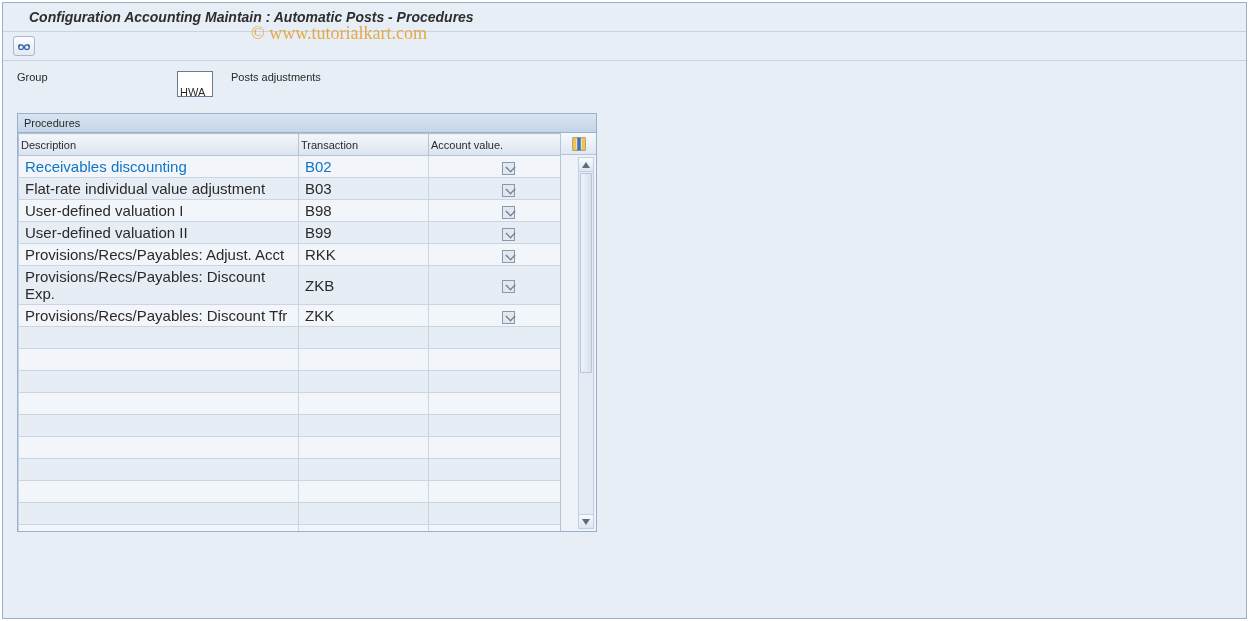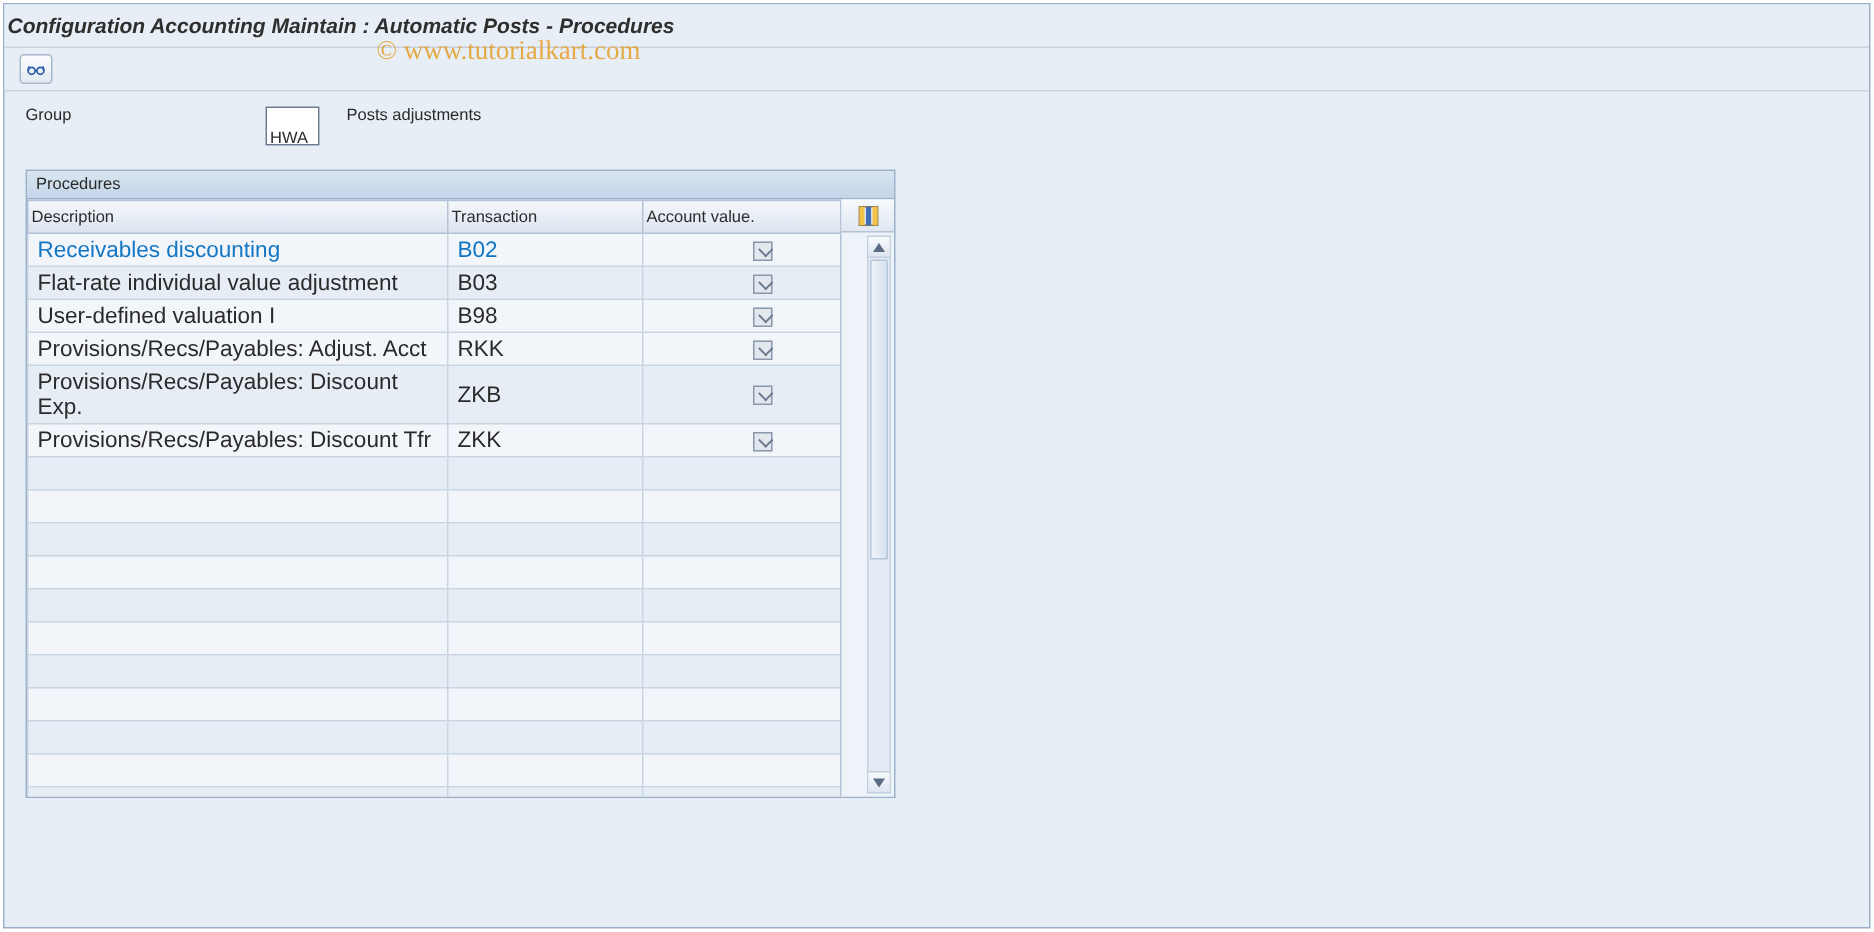--- a/index.html
+++ b/index.html
@@ -13,21 +13,21 @@
     }
     .app-window {
       width: 1245px;
       height: 617px;
       margin: 2px;
       background: linear-gradient(to bottom, #e8eef5 0%, #e8eef5 100%);
       border: 1px solid #9ab0c9;
       position: relative;
     }
     .title-bar {
-      padding: 6px 2px;
+      padding: 6px 26px;
       font-size: 14px;
       font-weight: bold;
       font-style: italic;
       color: #2e2e2e;
       border-bottom: 1px solid #c8d3e0;
       background: #e8eef5;
     }
     .toolbar {
       padding: 4px 10px;
       border-bottom: 1px solid #c8d3e0;
@@ -250,20 +250,25 @@
                   <td class="col-acct cell-center"><span class="chk"></span></td>
                 </tr>
                 <tr class="alt">
                   <td class="col-desc">Flat-rate individual value adjustment</td>
                   <td class="col-txn">B03</td>
                   <td class="col-acct cell-center"><span class="chk"></span></td>
                 </tr>
                 <tr>
                   <td class="col-desc">User-defined valuation I</td>
                   <td class="col-txn">B98</td>
+                  <td class="col-acct cell-center"><span class="chk"></span></td>
+                </tr>
+                <tr class="alt">
+                  <td class="col-desc">User-defined valuation II</td>
+                  <td class="col-txn">B99</td>
                   <td class="col-acct cell-center"><span class="chk"></span></td>
                 </tr>
                 <tr>
                   <td class="col-desc">Provisions/Recs/Payables: Adjust. Acct</td>
                   <td class="col-txn">RKK</td>
                   <td class="col-acct cell-center"><span class="chk"></span></td>
                 </tr>
                 <tr class="alt">
                   <td class="col-desc">Provisions/Recs/Payables: Discount Exp.</td>
                   <td class="col-txn">ZKB</td>

